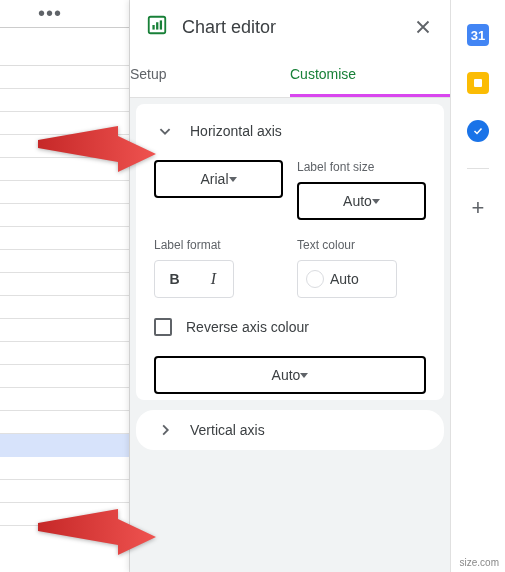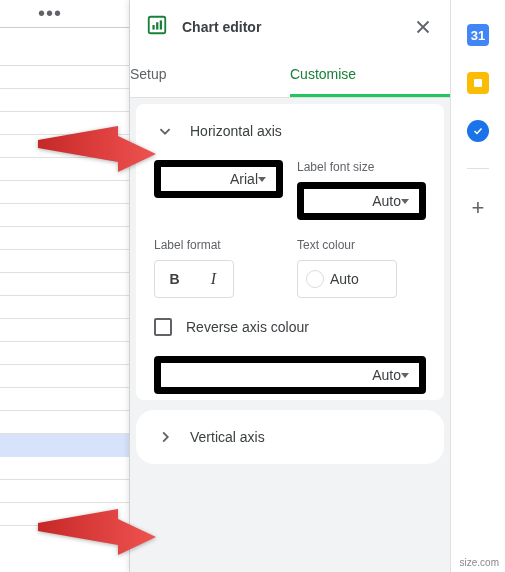--- a/index.html
+++ b/index.html
@@ -5,49 +5,49 @@
   * { box-sizing: border-box; margin: 0; padding: 0; font-family: Arial, sans-serif; }
   body { width: 505px; height: 572px; background: #fff; position: relative; overflow: hidden; }
   .bg-sheet { position: absolute; left: 0; top: 0; width: 130px; height: 100%; border-right: 1px solid #e0e0e0; }
   .bg-sheet .cell-row { height: 23px; border-bottom: 1px solid #e0e0e0; }
   .bg-sheet .top { height: 28px; border-bottom: 1px solid #ccc; display:flex; align-items:center; padding-left:38px; }
   .bg-sheet .more { color:#5f6368; font-size:20px; letter-spacing:1px; }
   .bg-sheet .blue-cell { background:#d7e3fb; height:23px; }
   .panel { position: absolute; left: 130px; top: 0; width: 320px; height: 572px; background:#fff; box-shadow: -2px 0 6px rgba(0,0,0,0.1); display:flex; flex-direction:column; }
   .panel-head { display:flex; align-items:center; padding: 14px 16px; }
   .panel-head svg { width:22px; height:22px; }
-  .panel-title { font-size: 14px; color:#3c4043; margin-left: 14px; flex:1; font-weight:700; }
+  .panel-title { font-size: 18px; color:#3c4043; margin-left: 14px; flex:1; font-weight:400; }
   .panel-close { width:22px; height:22px; cursor:pointer; }
   .tabs { display:flex; border-bottom:1px solid #e0e0e0; }
   .tab { flex:1; text-align:left; padding: 12px 0; font-size:14px; color:#5f6368; cursor:pointer; }
-  .tab.active { color:#188038; border-bottom:3px solid #22c55e; font-weight:500; }
+  .tab.active { color:#188038; border-bottom:3px solid #d946ef; font-weight:500; }
   .panel-body { flex:1; overflow:auto; background:#f1f3f4; padding: 6px 6px; position:relative; }
   .panel-body::-webkit-scrollbar { width:8px; }
   .panel-body::-webkit-scrollbar-thumb { background:#c0c0c0; border-radius:4px; }
   .card { background:#fff; border-radius:8px; margin-bottom:10px; padding:16px 18px; }
   .card-header { display:flex; align-items:center; cursor:pointer; }
   .card-header .chev { width:22px; height:22px; margin-right:14px; }
   .card-header span.title { font-size:14px; color:#3c4043; }
   .controls-row { display:flex; gap:14px; margin-top:18px; }
   .control { flex:1; }
   .control-label { font-size:12px; color:#5f6368; display:block; margin-bottom:8px; }
-  .dropdown { border:7px solid #000000; border-radius:4px; height:38px; display:flex; align-items:center; justify-content:flex-end; padding:0 10px; font-size:14px; color:#3c4043; cursor:pointer; background:#fff; }
+  .dropdown { border:2px solid #000000; border-radius:4px; height:38px; display:flex; align-items:center; justify-content:center; padding:0 10px; font-size:14px; color:#3c4043; cursor:pointer; background:#fff; }
   .dropdown .caret { width:0; height:0; border-left:4px solid transparent; border-right:4px solid transparent; border-top:5px solid #5f6368; }
   .format-box { border:1px solid #dadce0; border-radius:4px; height:38px; display:flex; align-items:center; width:80px; }
   .fmt-btn { flex:1; display:flex; align-items:center; justify-content:center; font-size:14px; cursor:pointer; color:#3c4043; }
   .fmt-btn.bold { font-weight:bold; }
   .fmt-btn.italic { font-style:italic; font-family: 'Times New Roman', serif; font-size:16px; }
   .color-dd { border:1px solid #dadce0; border-radius:4px; height:38px; display:flex; align-items:center; padding:0 8px; font-size:14px; color:#3c4043; gap:6px; cursor:pointer; }
   .swatch { width:18px; height:18px; border-radius:50%; border:1px solid #dadce0; }
   .checkbox-row { display:flex; align-items:center; margin-top:20px; gap:14px; cursor:pointer; }
   .checkbox { width:18px; height:18px; border:2px solid #5f6368; border-radius:2px; }
   .checkbox-label { font-size:14px; color:#3c4043; }
   .slant-block { margin-top:20px; }
   .full-dd { width:100%; }
-  .vaxis-card { background:#fff; border-radius:18px; padding:16px 18px; }
+  .vaxis-card { background:#fff; border-radius:18px; padding:9px 18px; }
   .side-rail { position:absolute; right:0; top:0; width:55px; height:100%; border-left:1px solid #e0e0e0; display:flex; flex-direction:column; align-items:center; padding-top:24px; gap:26px; background:#fff; }
   .rail-ic { width:22px; height:22px; border-radius:4px; display:flex; align-items:center; justify-content:center; font-size:13px; font-weight:bold; color:#fff; cursor:pointer; }
   .ic-cal { background:#4285f4; }
   .ic-keep { background:#fbbc04; }
   .ic-tasks { background:#1a73e8; border-radius:50%; }
   .rail-sep { width:22px; height:1px; background:#e0e0e0; }
   .rail-plus { color:#5f6368; font-size:22px; font-weight:300; cursor:pointer; }
   .arrow { position:absolute; z-index:50; }
   .arrow svg { filter: drop-shadow(0 1px 2px rgba(0,0,0,0.3)); }
   .watermark { position:absolute; right:6px; bottom:4px; font-size:10px; color:#888; z-index:60; }

